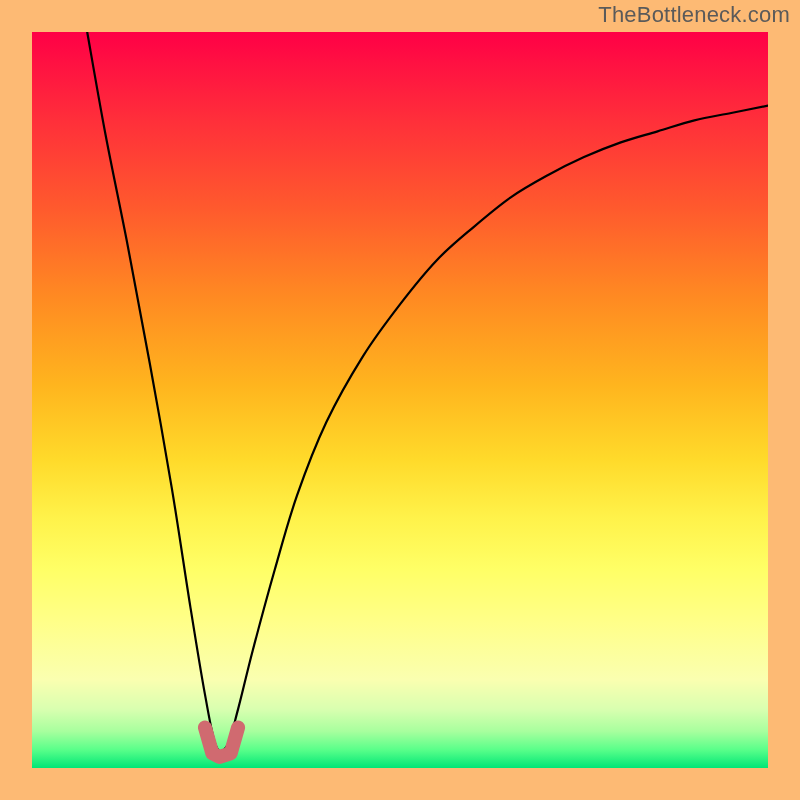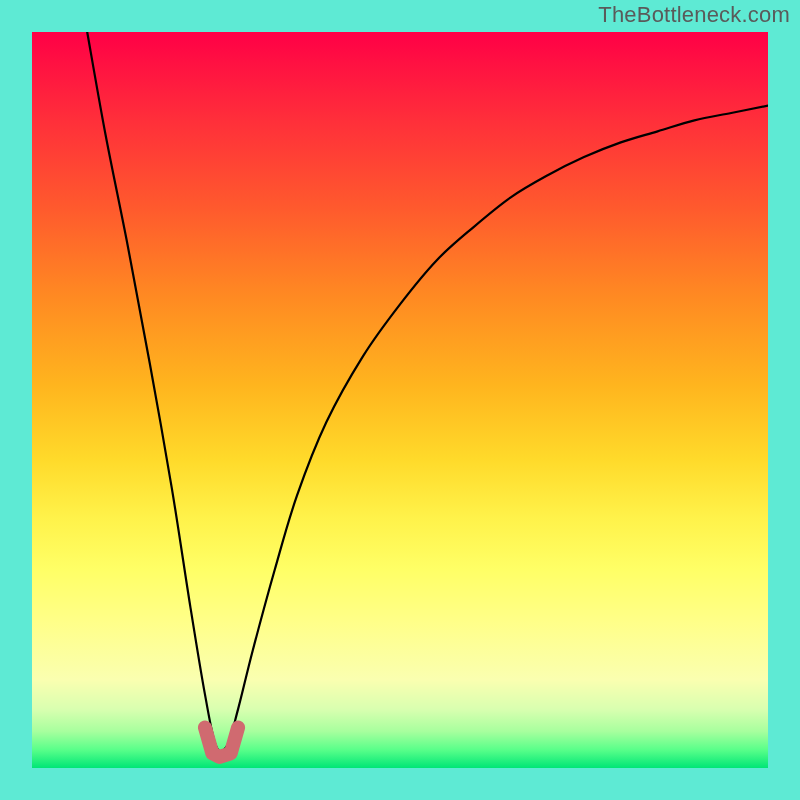--- a/index.html
+++ b/index.html
@@ -7,21 +7,21 @@
     padding: 0;
     width: 800px;
     height: 800px;
     background: #000;
     overflow: hidden;
   }
   .frame {
     position: relative;
     width: 800px;
     height: 800px;
-    background: #5eead4;
+    background: #fdba74;
   }
   .attribution {
     position: absolute;
     top: 2px;
     right: 10px;
     font-family: Arial, Helvetica, sans-serif;
     font-size: 22px;
     color: #5a5a5a;
     letter-spacing: 0.2px;
     font-weight: 500;

